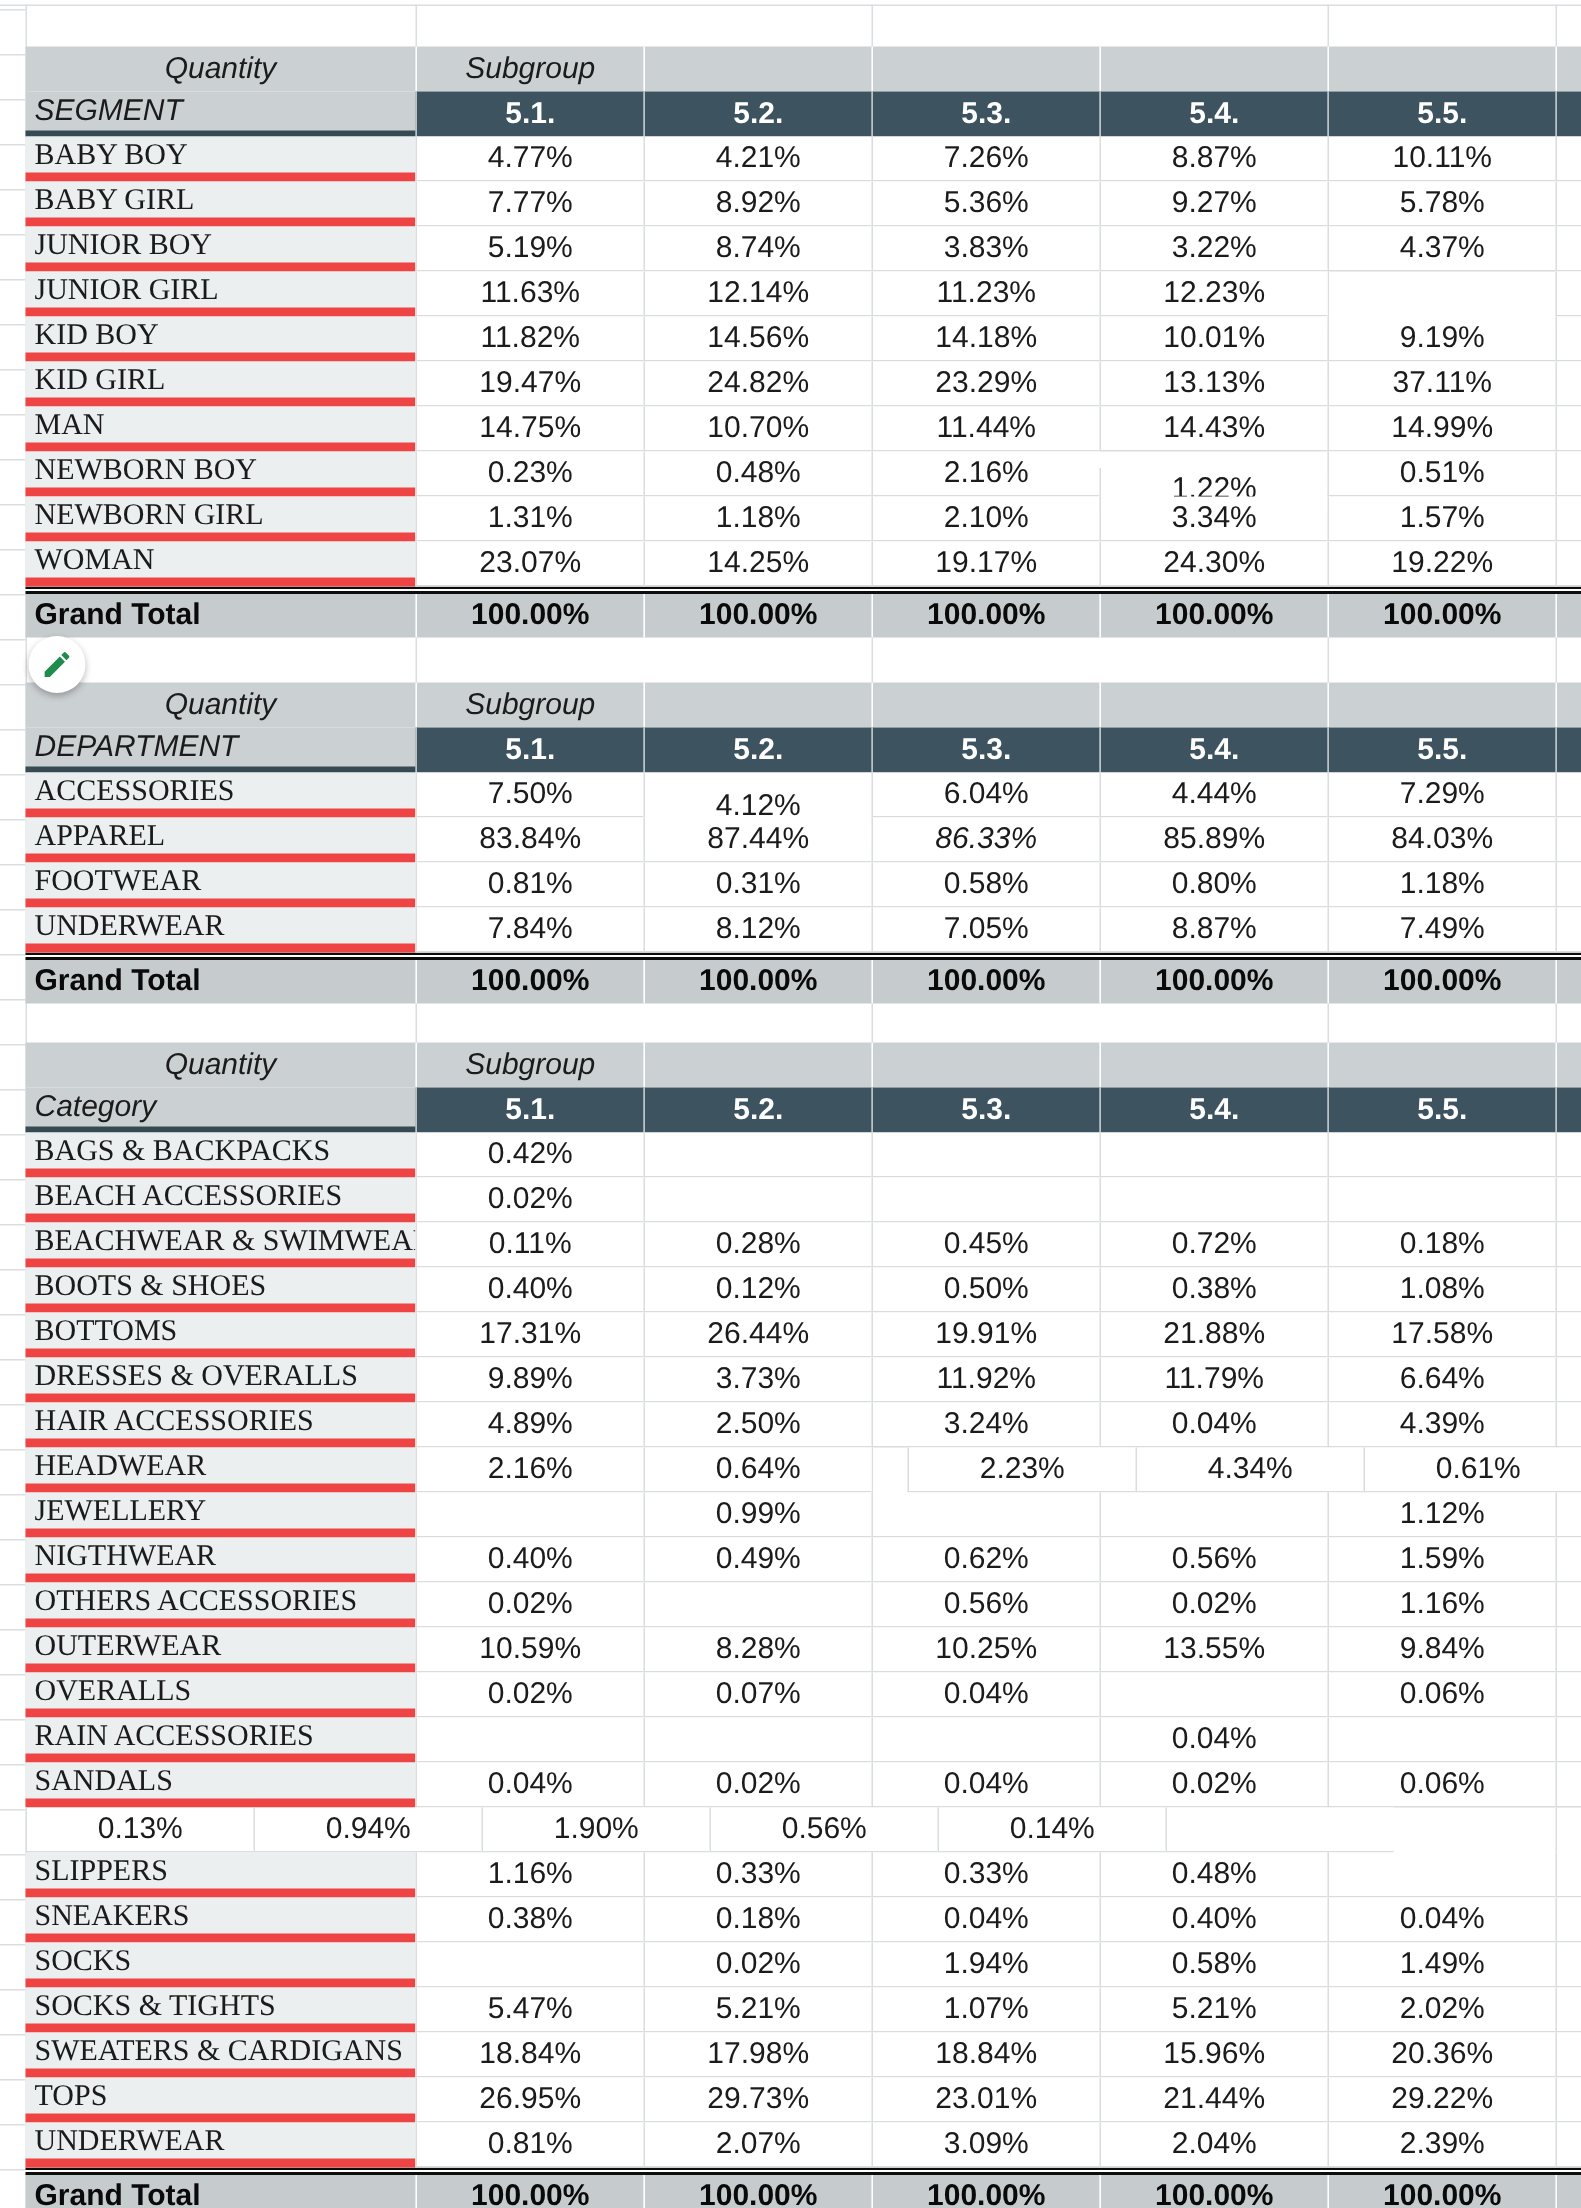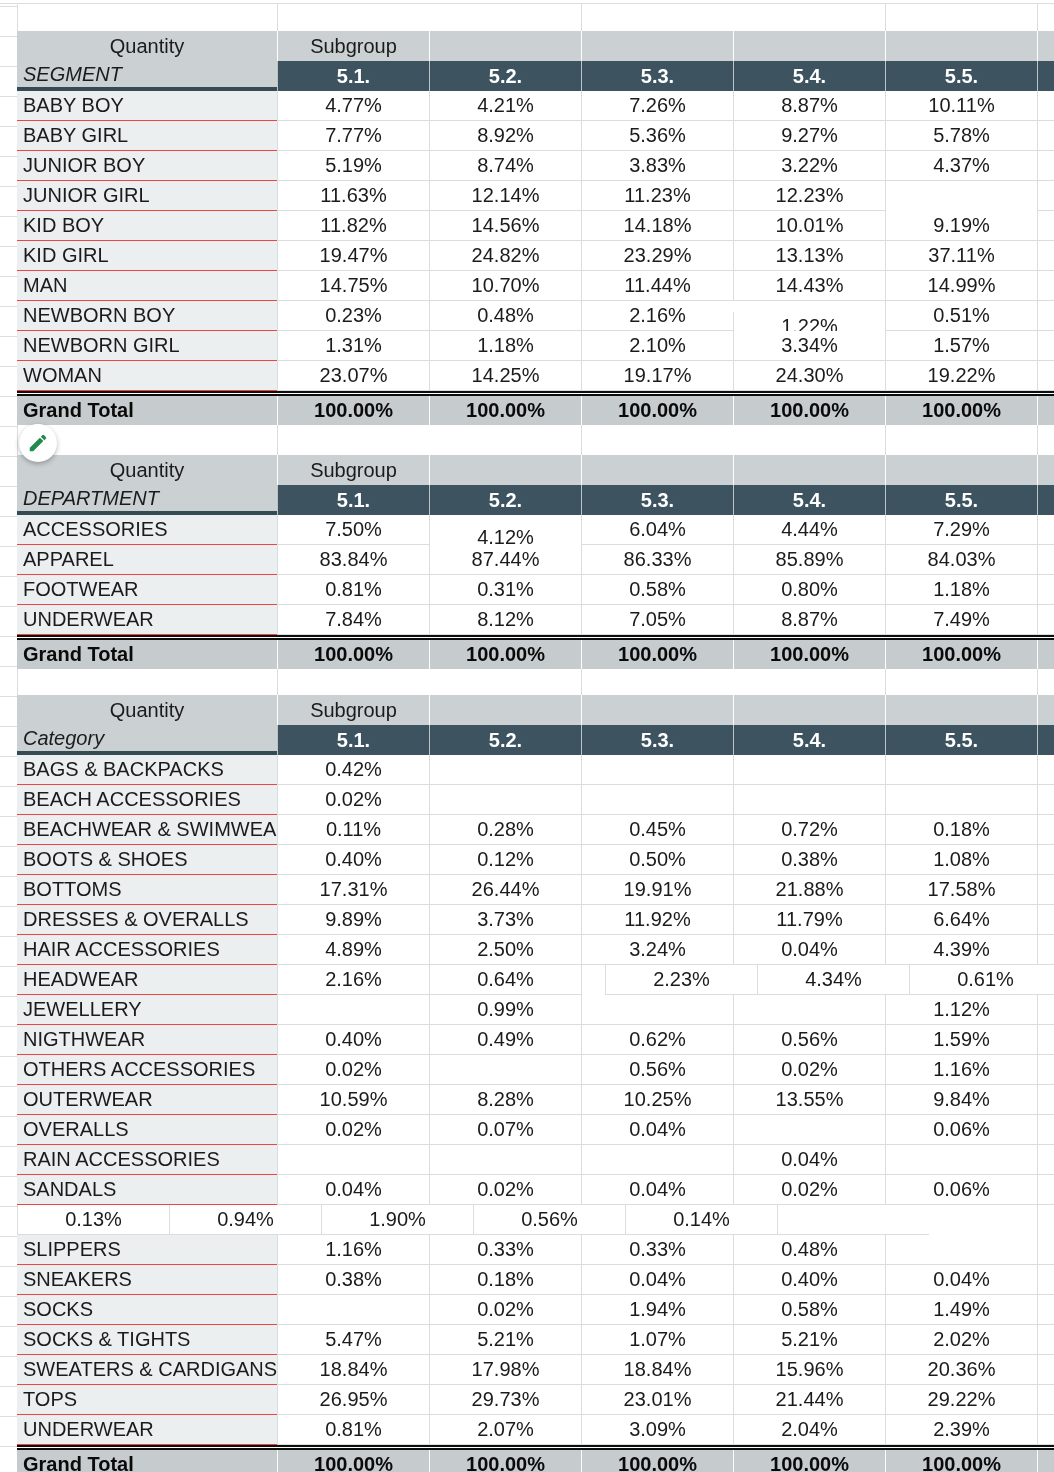--- a/index.html
+++ b/index.html
@@ -19,36 +19,36 @@
   .tbl{position:absolute;left:17px;}
   .row{display:flex;}
   .cell{
     box-sizing:border-box;flex:0 0 auto;display:flex;align-items:center;
     font-size:20px;color:#1b1b1b;overflow:hidden;white-space:nowrap;
   }
   .c-label{width:260px;padding-left:6px;justify-content:flex-start;}
   .c-val{width:152px;justify-content:center;}
 
   
-  .hdr .cell{background:var(--grayHdr);text-align:right;}
+  .hdr .cell{background:var(--grayHdr);font-style:italic;text-align:right;}
   .hdr .c-label{justify-content:center;padding-left:0;}
   .hdr .c-val{border-left:1px solid #ffffff;}
 
   
   .dim .c-label{
     background:var(--grayHdr);font-style:italic;
     border-bottom:4px solid var(--darkEdge);
   }
   .dim .c-val{
     background:var(--dark);color:#ffffff;font-weight:bold;
     border-left:1px solid rgba(255,255,255,.65);
   }
 
   
-  .data .c-label{background:var(--labelBg);border-bottom:1px solid #ef4444;}
+  .data .c-label{background:var(--labelBg);border-bottom:6px solid #ef4444;font-family:Liberation Serif, serif;}
   .data .c-val{background:#ffffff;border-left:1px solid var(--gridCell);border-bottom:1px solid var(--gridCell);}
 
   
   .dblrule{
     height:5px;
     background:linear-gradient(#0d0d0d 0,#0d0d0d 2px,#ffffff 2px,#ffffff 3px,#0d0d0d 3px,#0d0d0d 5px);
   }
 
   
   .total .cell{background:var(--totalBg);font-weight:bold;color:#0a0a0a;}
@@ -268,21 +268,21 @@
           <div class="cell c-val" style="height: 46px;">4.12%</div>
           <div class="cell c-val" style="height: 30px;">6.04%</div>
           <div class="cell c-val" style="height: 30px;">4.44%</div>
           <div class="cell c-val" style="height: 30px;">7.29%</div>
           <div class="cell c-val" style="height: 30px;"></div>
         </div>
         <div class="row data" style="height: 30px;">
           <div class="cell c-label" style="height: 30px;">APPAREL</div>
           <div class="cell c-val" style="height: 30px;">83.84%</div>
           <div class="cell c-val" style="height: 30px;">87.44%</div>
-          <div class="cell c-val" style="height: 30px;">86.33%</div>
+          <div class="cell c-val" style="height: 30px; font-style: italic;">86.33%</div>
           <div class="cell c-val" style="height: 30px;">85.89%</div>
           <div class="cell c-val" style="height: 30px;">84.03%</div>
           <div class="cell c-val" style="height: 30px;"></div>
         </div>
         <div class="row data" style="height: 30px;">
           <div class="cell c-label" style="height: 30px;">FOOTWEAR</div>
           <div class="cell c-val" style="height: 30px;">0.81%</div>
           <div class="cell c-val" style="height: 30px;">0.31%</div>
           <div class="cell c-val" style="height: 30px;">0.58%</div>
           <div class="cell c-val" style="height: 30px;">0.80%</div>

